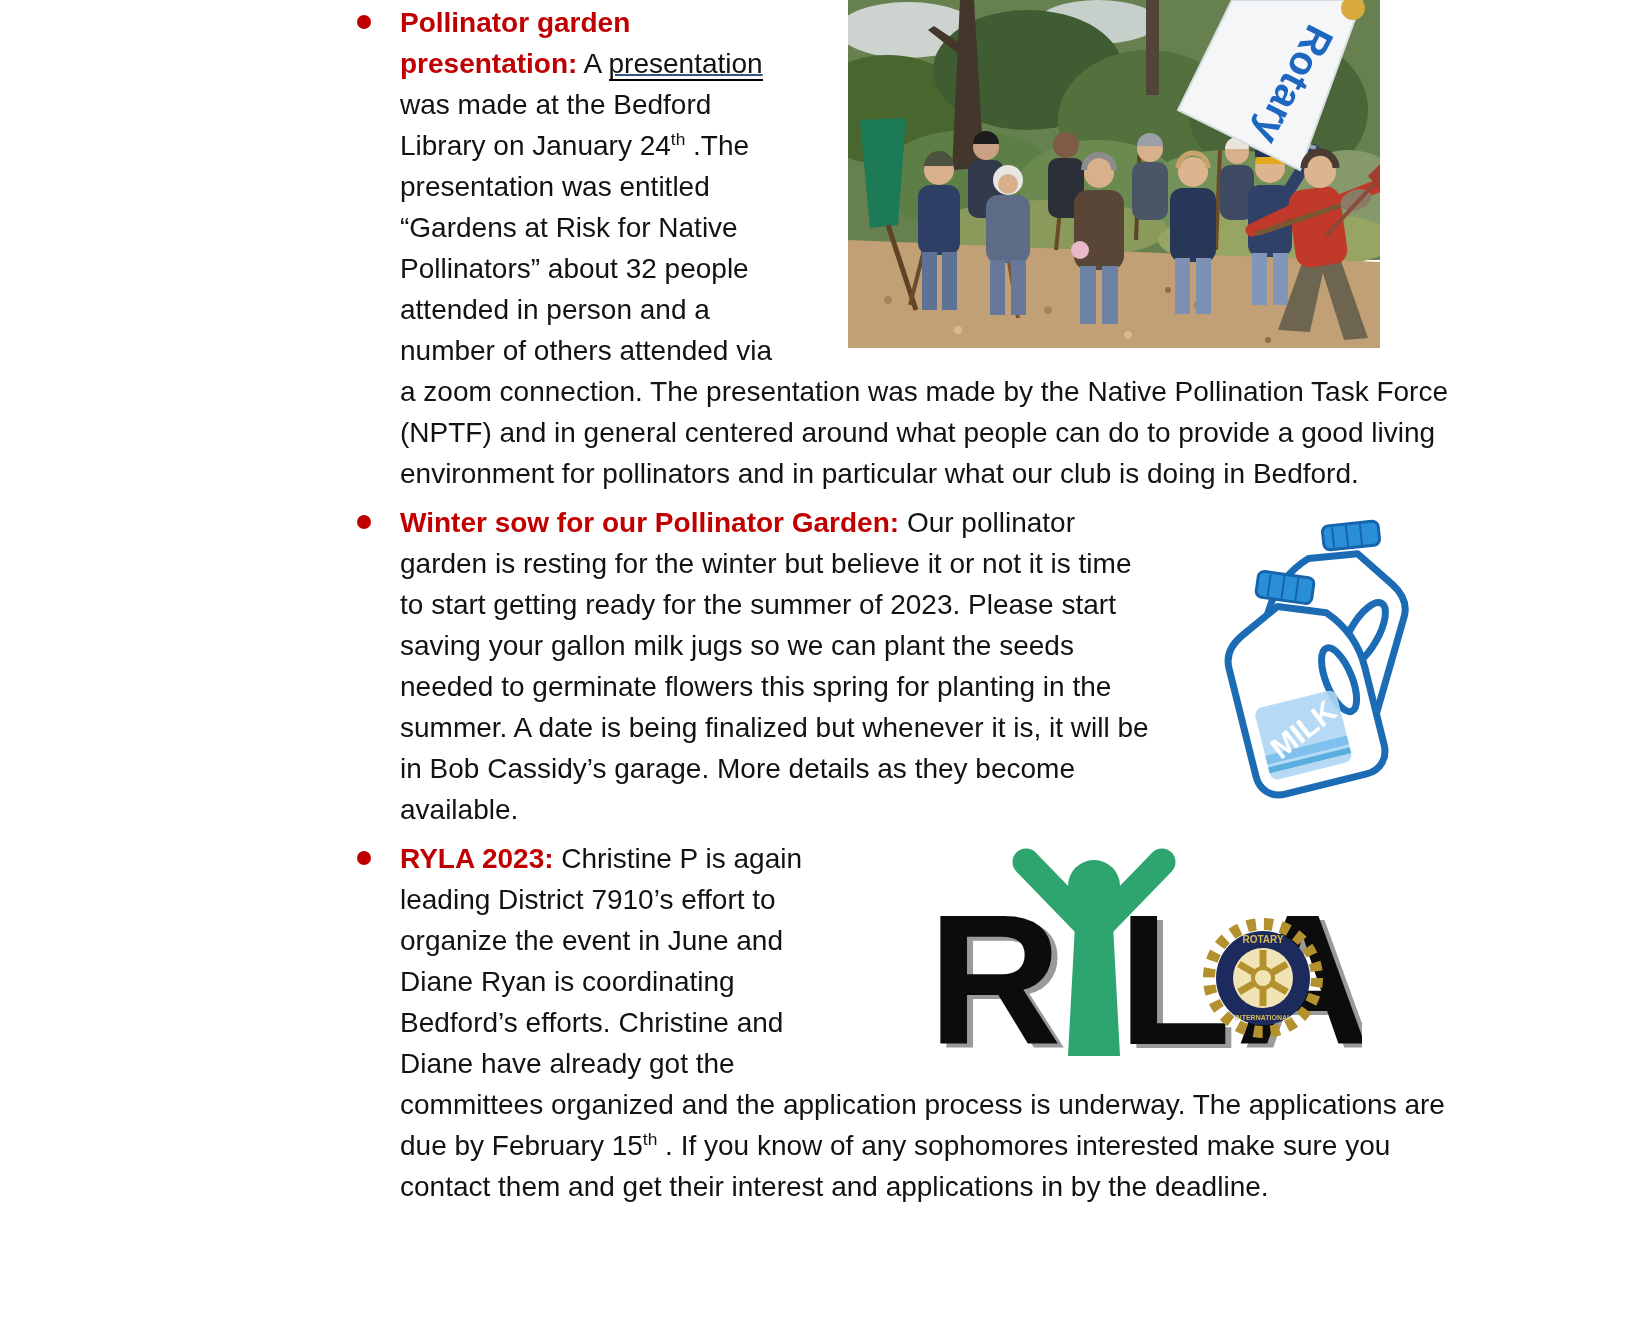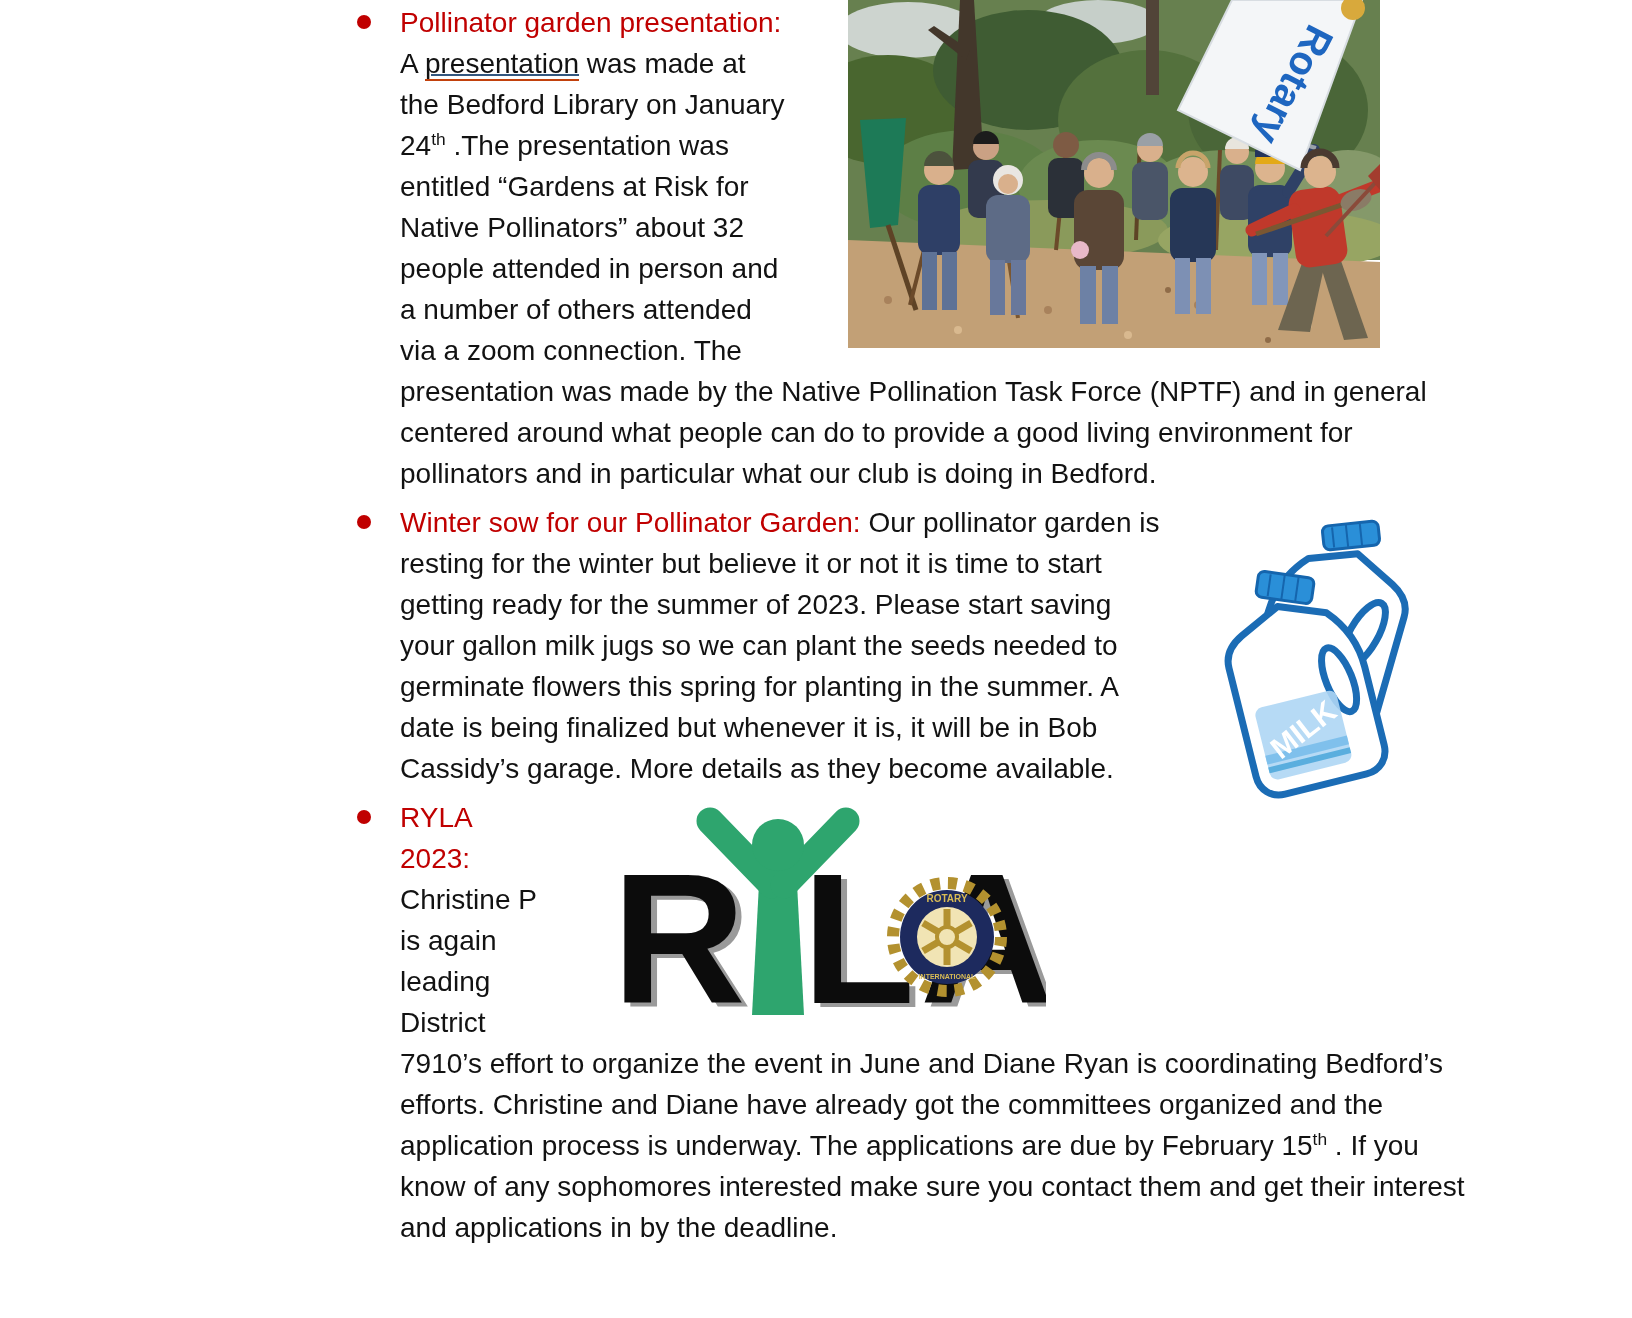--- a/index.html
+++ b/index.html
@@ -5,22 +5,22 @@
   html,body{margin:0;padding:0;}
   body{
     width:1632px;height:1318px;background:#ffffff;overflow:hidden;
     font-family:"Liberation Sans",sans-serif;
     font-size:28px;line-height:41px;color:#121212;
   }
   .content{margin:0 156px 0 400px;padding-top:2px;width:1076px;}
   .item{position:relative;margin-bottom:8px;}
   .dot{position:absolute;left:-43px;top:13px;width:14px;height:14px;border-radius:50%;background:#c00000;}
   .seg{text-align:left;}
-  .hd{color:#c00000;font-weight:normal;}
-  .lk{text-decoration:underline;text-decoration-color:#33577f;text-decoration-thickness:1.5px;border-bottom:2px solid #c2410c;cursor:pointer;}
+  .hd{color:#c00000;font-weight:bold;}
+  .lk{text-decoration:underline;text-decoration-color:#33577f;text-decoration-thickness:1.5px;border-bottom:2px solid #000000;cursor:pointer;}
   sup{font-size:62%;vertical-align:super;line-height:0;}
   .photo-float{float:right;width:532px;height:348px;margin:-2px 96px 12px 58px;overflow:hidden;}
   .jugs-float{float:right;width:220px;height:300px;margin:0 51px 8px 45px;}
   .ryla-float{float:right;width:442px;height:210px;margin:8px 114px 10px 65px;}
   svg{display:block;}
 </style>
 </head>
 <body>
 
 <div class="content">

